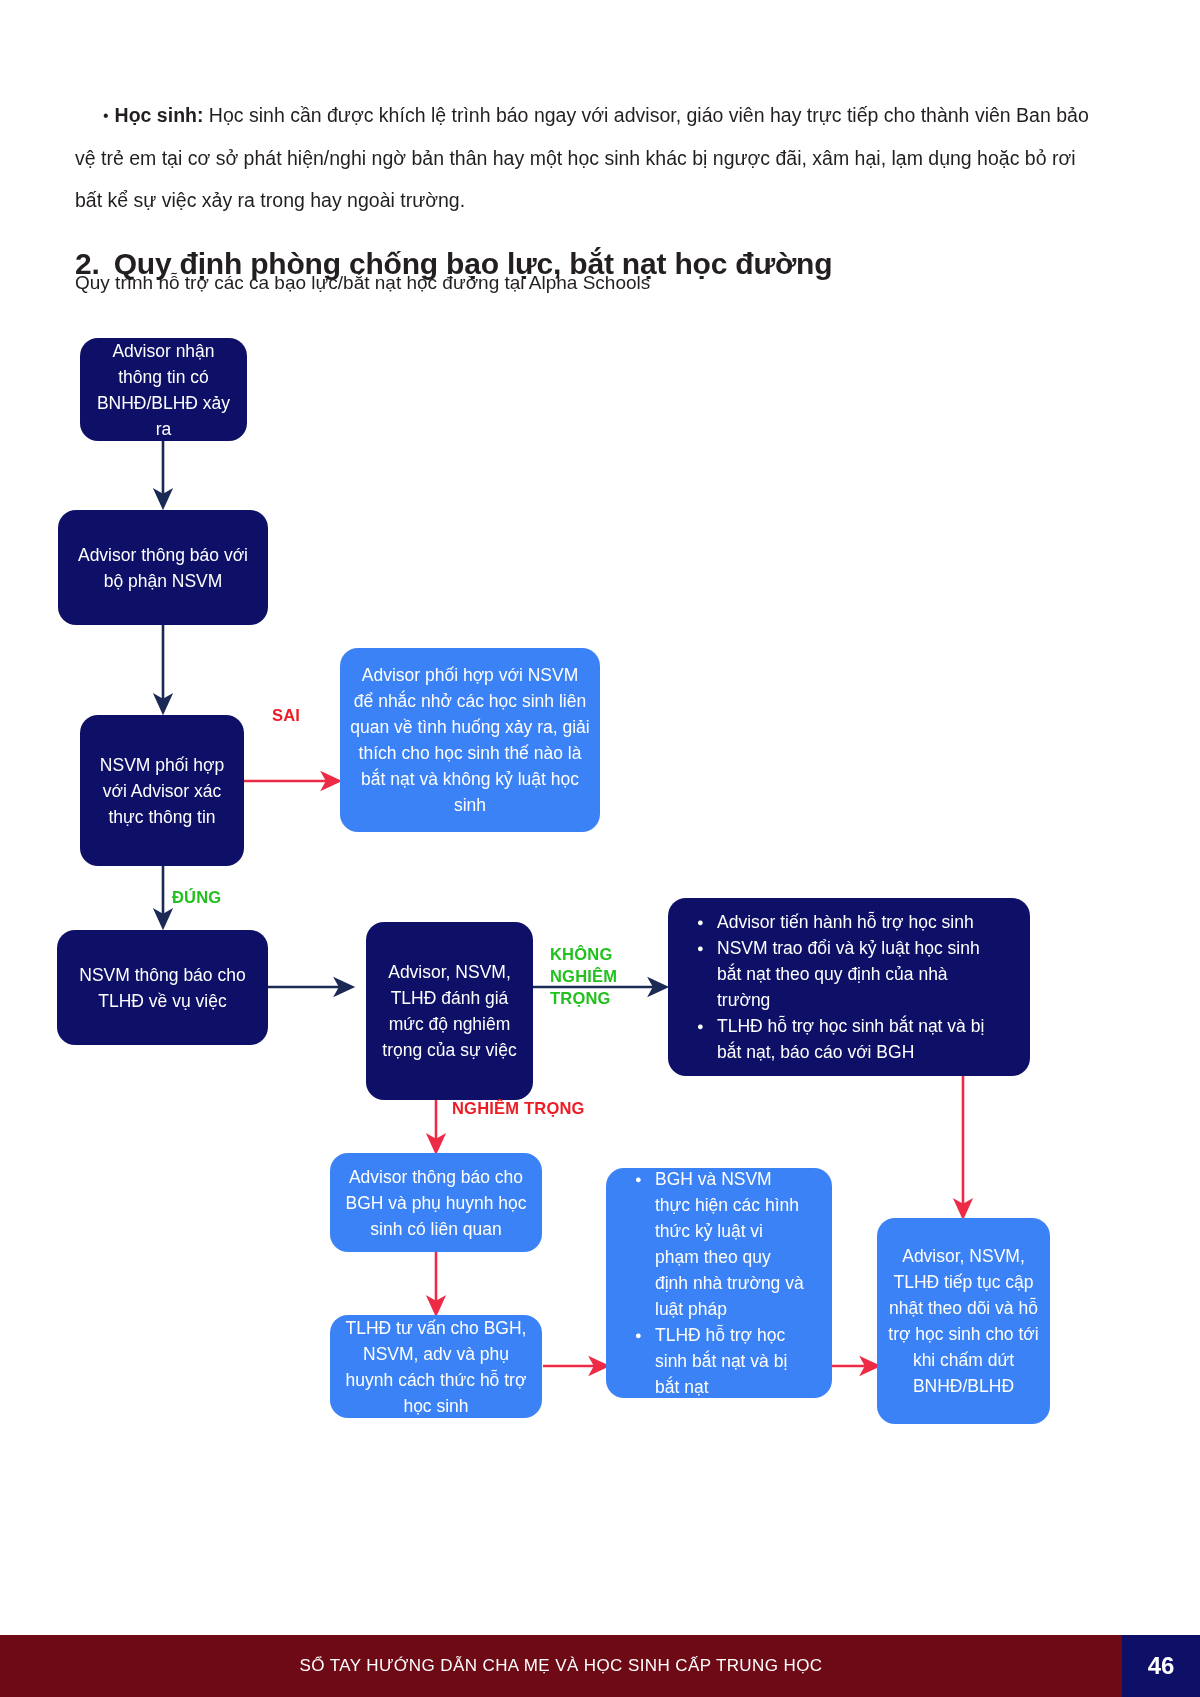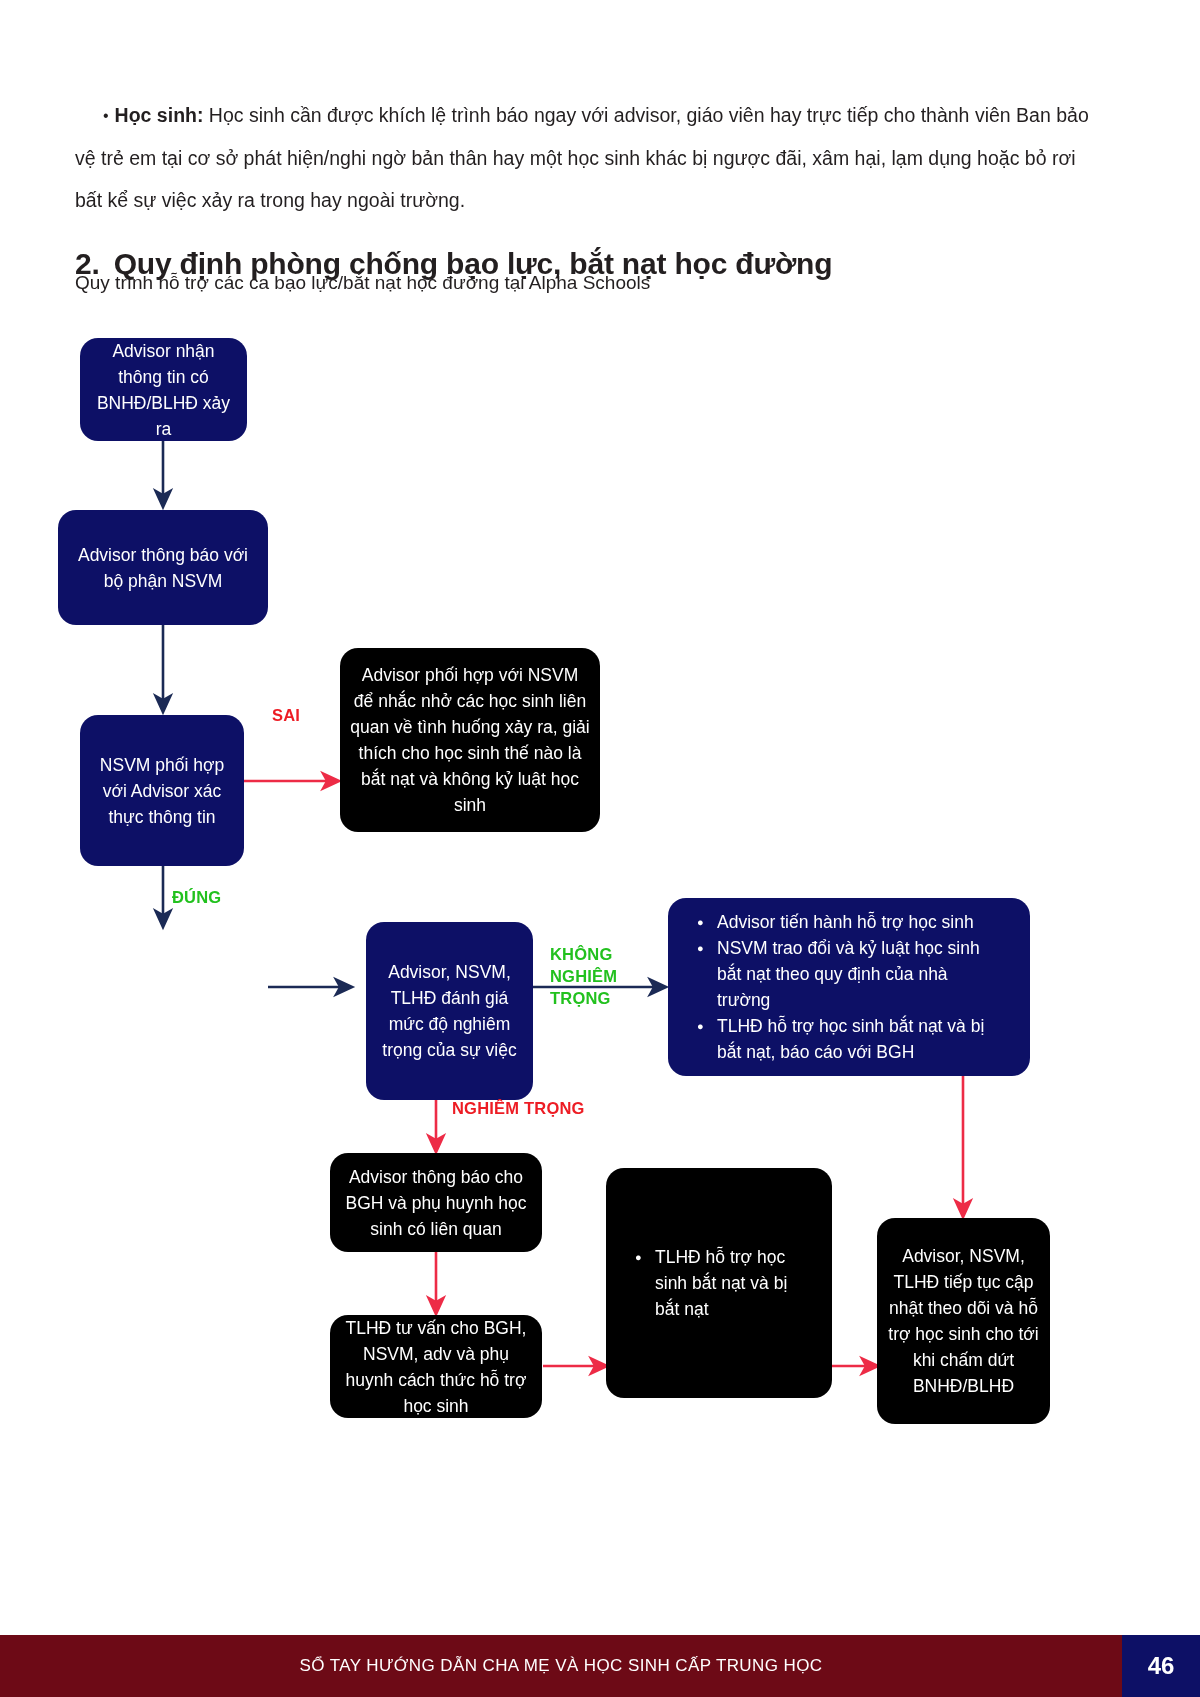--- a/index.html
+++ b/index.html
@@ -84,21 +84,21 @@
     display: flex;
     align-items: center;
     justify-content: center;
     text-align: center;
     font-size: 17.5px;
     line-height: 26px;
     padding: 8px 10px;
     z-index: 3;
   }
   .node.navy { background: #0d1066; }
-  .node.red  { background: #000000; }
+  .node.red  { background: #3b82f6; }
 
   .node .node-text { display: block; width: 100%; }
 
   
   .node.list {
     text-align: left;
     justify-content: flex-start;
     padding: 10px 27px;
   }
   .node.list ul {
@@ -221,20 +221,23 @@
   </div>
 
   <div class="node navy" style="left:80px; top:715px; width:164px; height:151px;">
     <span class="node-text">NSVM phối hợp với Advisor xác thực thông tin</span>
   </div>
 
   <div class="node red" style="left:340px; top:648px; width:260px; height:184px;">
     <span class="node-text">Advisor phối hợp với NSVM để nhắc nhở các học sinh liên quan về tình huống xảy ra, giải thích cho học sinh thế nào là bắt nạt và không kỷ luật học sinh</span>
   </div>
 
+  <div class="node navy" style="left:57px; top:930px; width:211px; height:115px;">
+    <span class="node-text">NSVM thông báo cho TLHĐ về vụ việc</span>
+  </div>
 
   <div class="node navy" style="left:366px; top:922px; width:167px; height:178px;">
     <span class="node-text">Advisor, NSVM, TLHĐ đánh giá mức độ nghiêm trọng của sự việc</span>
   </div>
 
   <div class="node navy list" style="left:668px; top:898px; width:362px; height:178px;">
     <ul>
       <li>Advisor tiến hành hỗ trợ học sinh</li>
       <li>NSVM trao đổi và kỷ luật học sinh bắt nạt theo quy định của nhà trường</li>
       <li>TLHĐ hỗ trợ học sinh bắt nạt và bị bắt nạt, báo cáo với BGH</li>
@@ -244,20 +247,21 @@
   <div class="node red" style="left:330px; top:1153px; width:212px; height:99px;">
     <span class="node-text">Advisor thông báo cho BGH và phụ huynh học sinh có liên quan</span>
   </div>
 
   <div class="node red" style="left:330px; top:1315px; width:212px; height:103px;">
     <span class="node-text">TLHĐ tư vấn cho BGH, NSVM, adv và phụ huynh cách thức hỗ trợ học sinh</span>
   </div>
 
   <div class="node red list" style="left:606px; top:1168px; width:226px; height:230px;">
     <ul>
+      <li>BGH và NSVM thực hiện các hình thức kỷ luật vi phạm theo quy định nhà trường và luật pháp</li>
       <li>TLHĐ hỗ trợ học sinh bắt nạt và bị bắt nạt</li>
     </ul>
   </div>
 
   <div class="node red" style="left:877px; top:1218px; width:173px; height:206px;">
     <span class="node-text">Advisor, NSVM, TLHĐ tiếp tục cập nhật theo dõi và hỗ trợ học sinh cho tới khi chấm dứt BNHĐ/BLHĐ</span>
   </div>
 
   <div class="edge-label red" style="left:272px; top:704px;">SAI</div>
 

